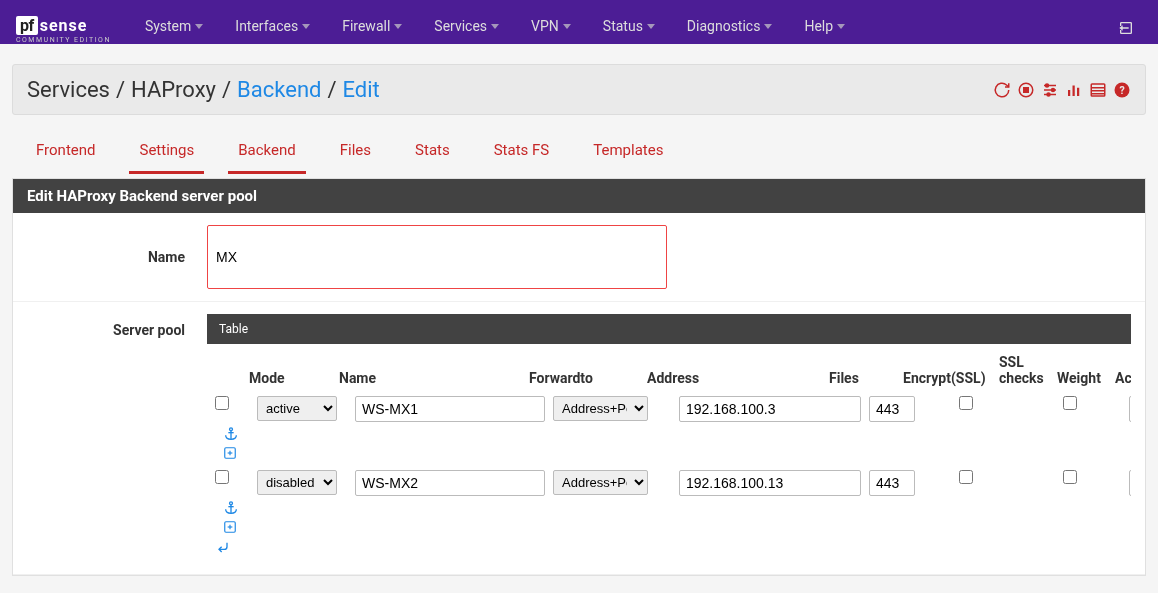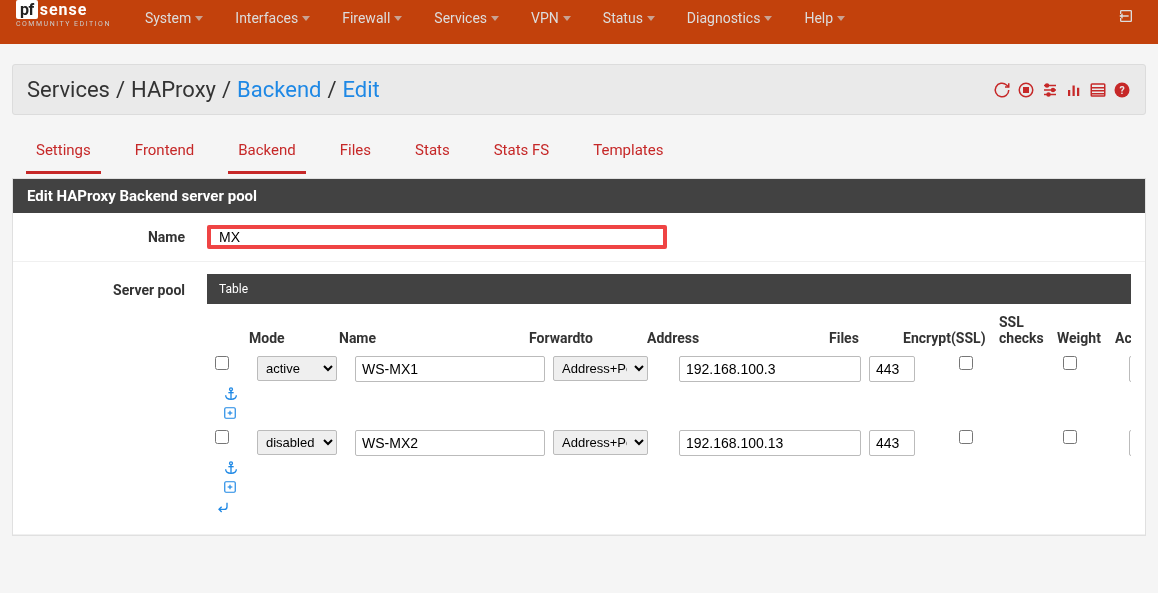--- a/index.html
+++ b/index.html
@@ -1,19 +1,19 @@
 <!DOCTYPE html>
 <html><head>
 <meta charset="utf-8">
 <style>
 * { box-sizing: border-box; margin: 0; padding: 0; }
 body { font-family: -apple-system, BlinkMacSystemFont, "Segoe UI", Roboto, Helvetica, Arial, sans-serif; font-size: 14px; color: #333; background: #f5f5f5; }
 
 
-.topnav { background: #c2410c; height: 44px; display: flex; align-items: flex-start; padding: 0 16px; }
+.topnav { background: #4c1d95; height: 44px; display: flex; align-items: flex-end; padding: 0 16px; }
 .logo { display: flex; flex-direction: column; color: #fff; margin-right: 20px; }
 .logo-main { display: flex; align-items: center; gap: 2px; }
 .logo-pf { background: #fff; color: #212121; font-weight: bold; font-size: 16px; padding: 0 4px; border-radius: 2px; letter-spacing: -0.5px; }
 .logo-sense { font-weight: bold; font-size: 16px; letter-spacing: 1px; }
 .logo-sub { font-size: 7px; letter-spacing: 1.5px; color: #ccc; margin-top: 1px; }
 .nav-items { display: flex; gap: 4px; }
 .nav-item { color: #ddd; font-size: 14px; padding: 10px 14px; cursor: pointer; display: flex; align-items: center; gap: 4px; }
 .caret { width: 0; height: 0; border-left: 4px solid transparent; border-right: 4px solid transparent; border-top: 5px solid #ccc; opacity: 0.7; }
 .nav-spacer { flex: 1; }
 .logout-icon { color: #ddd; cursor: pointer; padding: 8px; }
@@ -32,21 +32,21 @@
 .tabs { display: flex; gap: 24px; padding: 10px 14px 0 14px; margin: 0 12px; }
 .tab { color: #c62828; font-size: 15px; padding: 8px 10px 12px; cursor: pointer; }
 .tab.active { border-bottom: 3px solid #c62828; }
 
 
 .panel { margin: 4px 12px 31px; background: #fff; border: 1px solid #e0e0e0; }
 .panel-header { background: #424242; color: #fff; font-weight: bold; font-size: 15px; padding: 8px 14px; }
 .form-row { display: flex; align-items: center; padding: 12px 14px; border-bottom: 1px solid #f0f0f0; }
 .form-label { width: 180px; text-align: right; font-weight: bold; font-size: 14px; color: #333; padding-right: 22px; }
 .form-input { flex: 0 0 460px; }
-.form-input input { width: 100%; padding: 0 8px; border: 4px solid #ef4444; border-radius: 2px; font-size: 14px; }
+.form-input input { width: 100%; padding: 23px 8px; border: 1px solid #ef4444; border-radius: 2px; font-size: 14px; }
 
 .form-row-top { align-items: flex-start; }
 .form-row-top .form-label { padding-top: 8px; }
 .serverlist-wrap { flex: 1; overflow: hidden; }
 
 .table-box { display: flex; flex-direction: column; }
 .table-title { background: #424242; color: #fff; font-weight: normal; font-size: 12px; padding: 8px 12px; }
 .table-scroll { overflow-x: auto; }
 .table-inner { min-width: 940px; padding: 4px 8px 0; }
 .thead { display: flex; align-items: flex-end; padding: 6px 0 6px; }
@@ -185,22 +185,22 @@
     <span class="crumb-icon">
         <svg width="18" height="18" viewBox="0 0 24 24" fill="currentColor">
           <circle cx="12" cy="12" r="10"></circle>
           <text x="12" y="17" text-anchor="middle" font-size="14" fill="#eaeaea" font-weight="bold">?</text>
         </svg>
       </span>
   </div>
 </div>
 
 <div class="tabs">
+  <div class="tab">Frontend</div>
   <div class="tab active">Settings</div>
-  <div class="tab">Frontend</div>
   <div class="tab active">Backend</div>
   <div class="tab">Files</div>
   <div class="tab">Stats</div>
   <div class="tab">Stats FS</div>
   <div class="tab">Templates</div>
 </div>
 
 <div class="panel">
   <div class="panel-header">Edit HAProxy Backend server pool</div>
 

